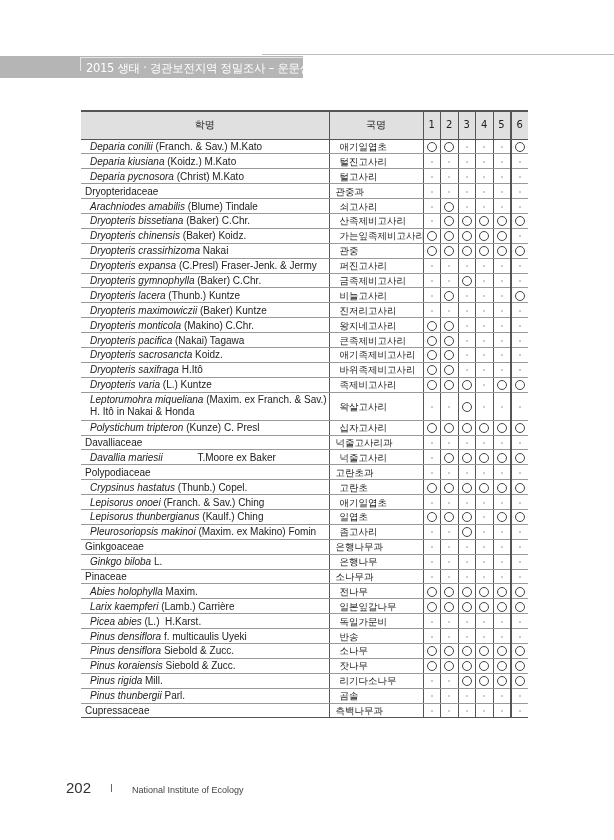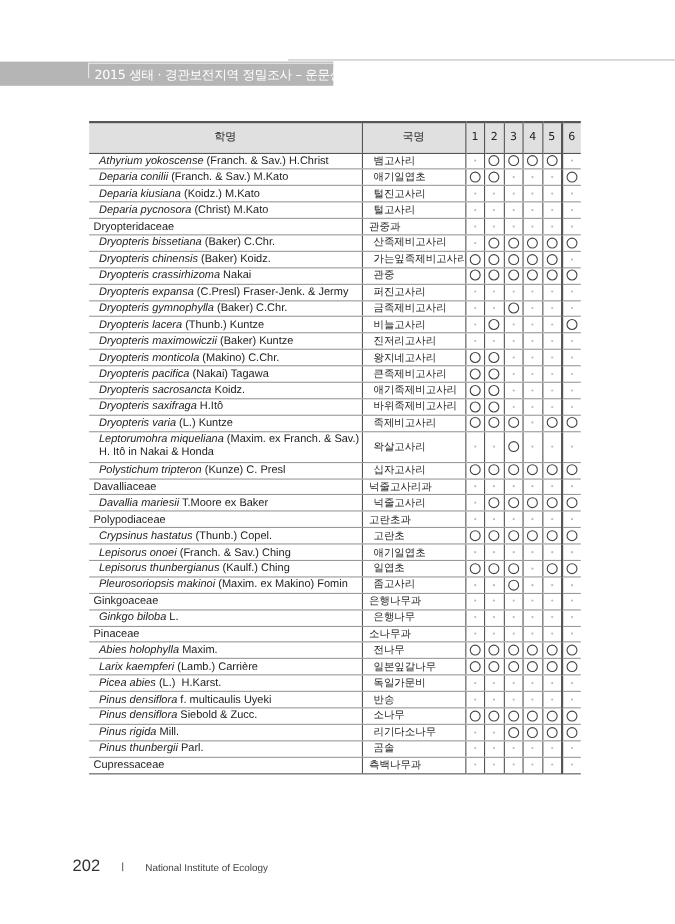--- a/index.html
+++ b/index.html
@@ -73,30 +73,20 @@
       <th class="h-num">1</th>
       <th class="h-num">2</th>
       <th class="h-num">3</th>
       <th class="h-num">4</th>
       <th class="h-num">5</th>
       <th class="h-num last">6</th>
     </tr>
   </thead>
   <tbody id="table-body">
       <tr>
-        <td class="sci species-row"><i>Athyrium yokoscense</i><span style="white-space: pre-wrap;"> (Franch. &amp; Sav.) H.Christ</span></td>
-        <td class="kor sp">뱀고사리</td>
-        <td class="num"><span class="mark-dot"></span></td>
-        <td class="num"><span class="mark-o"></span></td>
-        <td class="num"><span class="mark-o"></span></td>
-        <td class="num"><span class="mark-o"></span></td>
-        <td class="num"><span class="mark-o"></span></td>
-        <td class="num last"><span class="mark-dot"></span></td>
-      </tr>
-      <tr>
         <td class="sci species-row"><i>Deparia conilii</i><span style="white-space: pre-wrap;"> (Franch. &amp; Sav.) M.Kato</span></td>
         <td class="kor sp">애기일엽초</td>
         <td class="num"><span class="mark-o"></span></td>
         <td class="num"><span class="mark-o"></span></td>
         <td class="num"><span class="mark-dot"></span></td>
         <td class="num"><span class="mark-dot"></span></td>
         <td class="num"><span class="mark-dot"></span></td>
         <td class="num last"><span class="mark-o"></span></td>
       </tr>
       <tr>
@@ -123,20 +113,30 @@
         <td class="sci"><span>Dryopteridaceae</span></td>
         <td class="kor">관중과</td>
         <td class="num"><span class="mark-dot"></span></td>
         <td class="num"><span class="mark-dot"></span></td>
         <td class="num"><span class="mark-dot"></span></td>
         <td class="num"><span class="mark-dot"></span></td>
         <td class="num"><span class="mark-dot"></span></td>
         <td class="num last"><span class="mark-dot"></span></td>
       </tr>
       <tr>
+        <td class="sci species-row"><i>Arachniodes amabilis</i><span style="white-space: pre-wrap;"> (Blume) Tindale</span></td>
+        <td class="kor sp">쇠고사리</td>
+        <td class="num"><span class="mark-dot"></span></td>
+        <td class="num"><span class="mark-o"></span></td>
+        <td class="num"><span class="mark-dot"></span></td>
+        <td class="num"><span class="mark-dot"></span></td>
+        <td class="num"><span class="mark-dot"></span></td>
+        <td class="num last"><span class="mark-dot"></span></td>
+      </tr>
+      <tr>
         <td class="sci species-row"><i>Dryopteris bissetiana</i><span style="white-space: pre-wrap;"> (Baker) C.Chr.</span></td>
         <td class="kor sp">산족제비고사리</td>
         <td class="num"><span class="mark-dot"></span></td>
         <td class="num"><span class="mark-o"></span></td>
         <td class="num"><span class="mark-o"></span></td>
         <td class="num"><span class="mark-o"></span></td>
         <td class="num"><span class="mark-o"></span></td>
         <td class="num last"><span class="mark-o"></span></td>
       </tr>
       <tr>
@@ -273,21 +273,21 @@
         <td class="sci"><span>Davalliaceae</span></td>
         <td class="kor">넉줄고사리과</td>
         <td class="num"><span class="mark-dot"></span></td>
         <td class="num"><span class="mark-dot"></span></td>
         <td class="num"><span class="mark-dot"></span></td>
         <td class="num"><span class="mark-dot"></span></td>
         <td class="num"><span class="mark-dot"></span></td>
         <td class="num last"><span class="mark-dot"></span></td>
       </tr>
       <tr>
-        <td class="sci species-row"><i>Davallia mariesii</i><span style="white-space: pre-wrap;"> T.Moore ex Baker</span></td>
+        <td class="sci species-row"><i>Davallia mariesii</i><span style="white-space: pre-wrap; padding-left: 32px;"> T.Moore ex Baker</span></td>
         <td class="kor sp">넉줄고사리</td>
         <td class="num"><span class="mark-dot"></span></td>
         <td class="num"><span class="mark-o"></span></td>
         <td class="num"><span class="mark-o"></span></td>
         <td class="num"><span class="mark-o"></span></td>
         <td class="num"><span class="mark-o"></span></td>
         <td class="num last"><span class="mark-o"></span></td>
       </tr>
       <tr>
         <td class="sci"><span>Polypodiaceae</span></td>
@@ -405,20 +405,30 @@
         <td class="num"><span class="mark-dot"></span></td>
         <td class="num"><span class="mark-dot"></span></td>
         <td class="num"><span class="mark-dot"></span></td>
         <td class="num"><span class="mark-dot"></span></td>
         <td class="num"><span class="mark-dot"></span></td>
         <td class="num last"><span class="mark-dot"></span></td>
       </tr>
       <tr>
         <td class="sci species-row"><i>Pinus densiflora</i><span style="white-space: pre-wrap;"> Siebold &amp; Zucc.</span></td>
         <td class="kor sp">소나무</td>
+        <td class="num"><span class="mark-o"></span></td>
+        <td class="num"><span class="mark-o"></span></td>
+        <td class="num"><span class="mark-o"></span></td>
+        <td class="num"><span class="mark-o"></span></td>
+        <td class="num"><span class="mark-o"></span></td>
+        <td class="num last"><span class="mark-o"></span></td>
+      </tr>
+      <tr>
+        <td class="sci species-row"><i>Pinus koraiensis</i><span style="white-space: pre-wrap;"> Siebold &amp; Zucc.</span></td>
+        <td class="kor sp">잣나무</td>
         <td class="num"><span class="mark-o"></span></td>
         <td class="num"><span class="mark-o"></span></td>
         <td class="num"><span class="mark-o"></span></td>
         <td class="num"><span class="mark-o"></span></td>
         <td class="num"><span class="mark-o"></span></td>
         <td class="num last"><span class="mark-o"></span></td>
       </tr>
       <tr>
         <td class="sci species-row"><i>Pinus rigida</i><span style="white-space: pre-wrap;"> Mill.</span></td>
         <td class="kor sp">리기다소나무</td>

